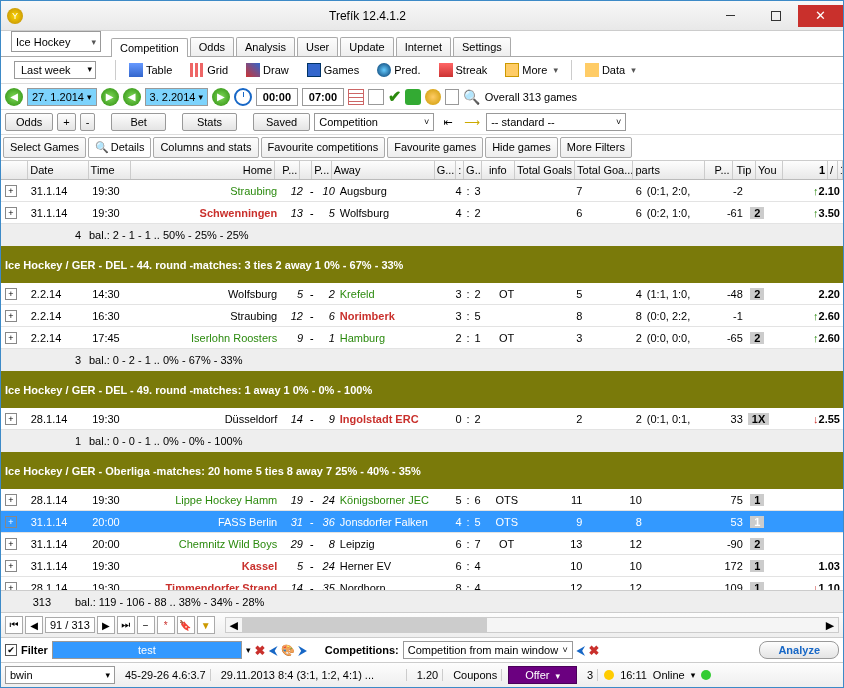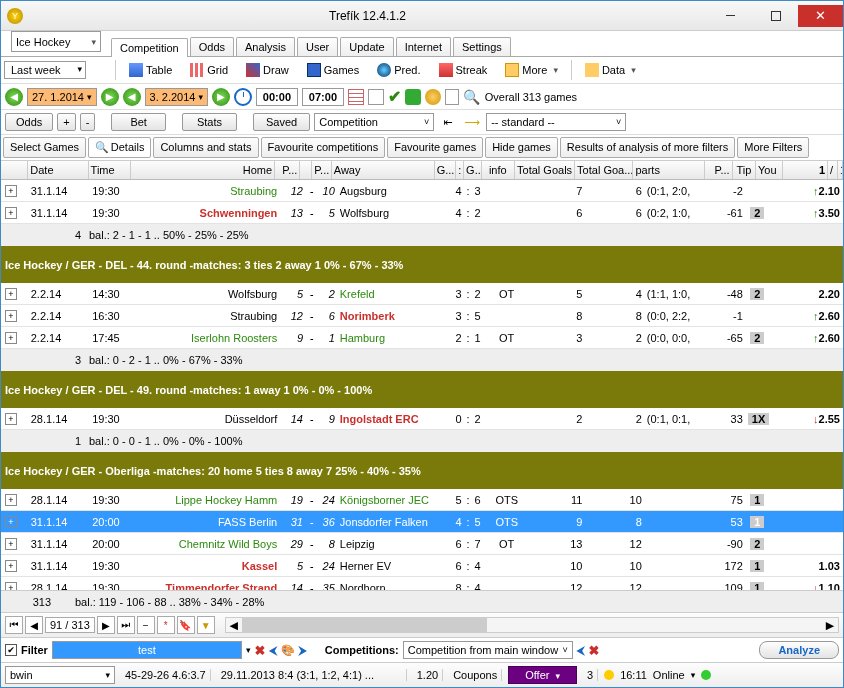--- a/index.html
+++ b/index.html
@@ -24,21 +24,21 @@
   
   .toolbar { padding:3px 4px; display:flex; align-items:center; gap:4px; border-bottom:1px solid #ddd; flex-wrap:nowrap;}
   .last-week{border:1px solid #999;padding:2px 14px 2px 6px;position:relative;background:#fff;}
   .last-week::after{content:"▾";position:absolute;right:3px;top:2px;font-size:9px;}
   .tbtn { padding:2px 6px; display:flex; align-items:center; gap:3px; cursor:pointer; border:1px solid transparent; border-radius:2px;}
   .vline{width:1px;height:20px;background:#ccc;margin:0 2px;}
   .ico{width:14px;height:14px;display:inline-block;}
   
   
   .nav-arrow{width:18px;height:18px;border-radius:50%;background:radial-gradient(#7ed957,#2b8a0e);display:flex;align-items:center;justify-content:center;color:#fff;font-size:10px;cursor:pointer;}
-  .date-box{border:1px solid #999;padding:2px 4px;background:#fdba74;display:flex;align-items:center;gap:3px;}
+  .date-box{border:1px solid #999;padding:2px 4px;background:#7dd3fc;display:flex;align-items:center;gap:3px;}
   .time-box{border:1px solid #999;padding:2px 4px;background:#fff;width:42px;text-align:center;font-weight:bold;}
   .clock-ico{width:18px;height:18px;border-radius:50%;border:2px solid #1767c6;position:relative;}
   .clock-ico::after{content:"";position:absolute;width:1px;height:5px;background:#1767c6;left:50%;top:2px;}
   
   .btn { border:1px solid #999; padding:2px 10px; background:linear-gradient(#fdfdfd,#e4e4e4);cursor:pointer;border-radius:2px;}
   .btn.sq{padding:2px 5px;}
   .combo{border:1px solid #999;padding:2px 4px;background:#fff;display:flex;align-items:center;justify-content:space-between;}
   
   
   .subtabs{display:flex;padding:2px;border-bottom:1px solid #ccc;gap:2px;}
@@ -131,21 +131,21 @@
 <div class="tab active">Competition</div>
     <div class="tab">Odds</div>
     <div class="tab">Analysis</div>
     <div class="tab">User</div>
     <div class="tab">Update</div>
     <div class="tab">Internet</div>
     <div class="tab">Settings</div>
   </div>
 
 <div class="toolbar" style="padding-left:112px;">
-  <div class="last-week" style="position:absolute;left:4px;width:82px;">Last week</div>
+  <div class="last-week" style="position:absolute;left:14px;width:82px;">Last week</div>
   <div class="vline"></div>
   <div class="tbtn">
       <span class="ico" style="background:linear-gradient(#69f,#36c);"></span>
       <span>Table</span>
     </div>
   <div class="tbtn">
       <span class="ico" style="background:repeating-linear-gradient(90deg,#e66,#e66 3px,#fff 3px,#fff 5px);"></span>
       <span>Grid</span>
     </div>
   <div class="tbtn">
@@ -223,21 +223,20 @@
     </div>
 </div>
 
 <div class="subtabs">
     <div class="subtab">Select Games</div>
     <div class="subtab active"><span class="mag">🔍</span>Details</div>
     <div class="subtab">Columns and stats</div>
     <div class="subtab">Favourite competitions</div>
     <div class="subtab">Favourite games</div>
     <div class="subtab">Hide games</div>
-    <div class="subtab">Results of analysis of more filters</div>
     <div class="subtab">More Filters</div>
   </div>
 
 <div class="grid">
   <div class="ghdr">
     <div class="gh c-exp"></div>
     <div class="gh c-date">Date</div>
     <div class="gh c-time">Time</div>
     <div class="gh c-home" style="text-align:right;">Home</div>
     <div class="gh c-p1">P...</div>

